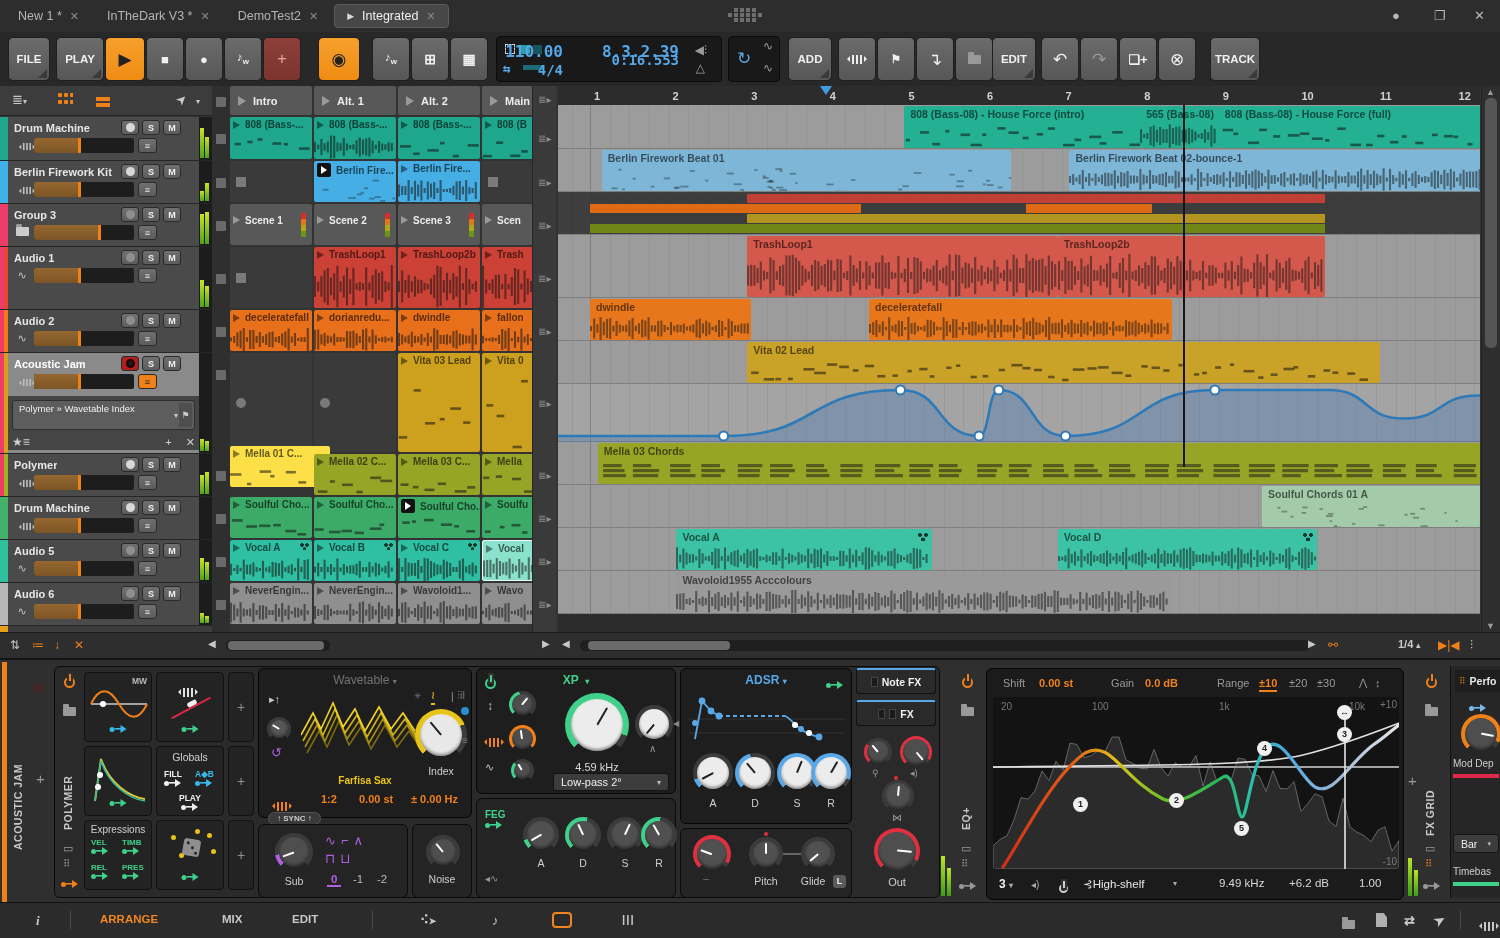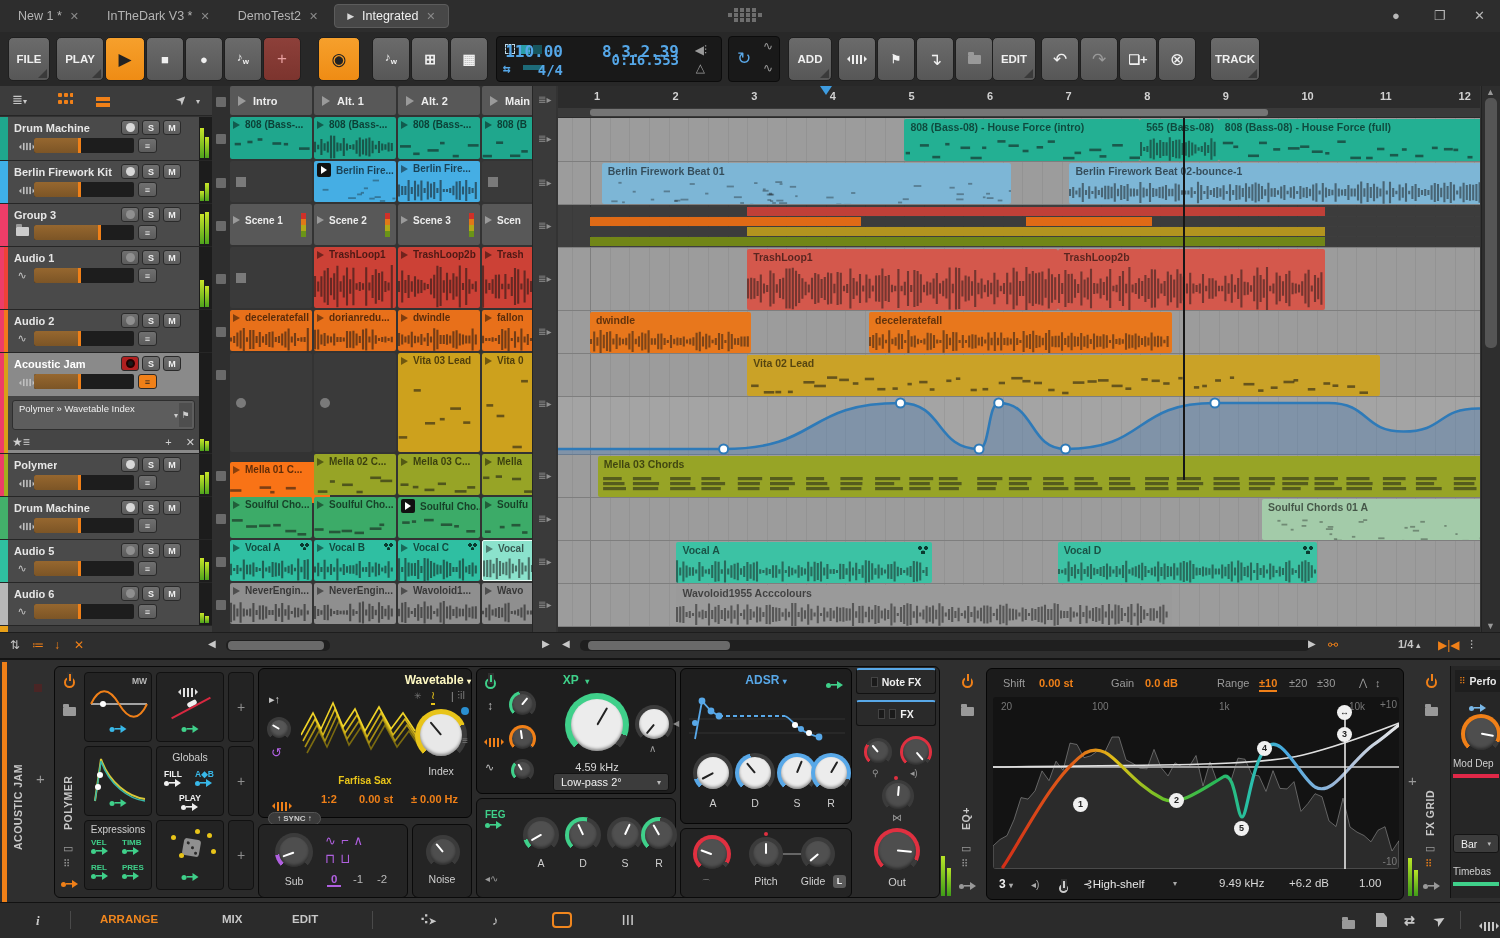--- a/index.html
+++ b/index.html
@@ -90,21 +90,21 @@
   .playsq i{width:0;height:0;border-style:solid;border-width:4px 0 4px 6px;border-color:transparent transparent transparent #fff}
   #scol{position:absolute;left:532px;top:0;width:24px;height:546px;background:#3a3a3a;border-left:1px solid #262626}
   .sic{position:absolute;left:5px;color:#909090;font-size:10px}
 
   
   #arr{position:absolute;left:558px;top:0;width:922px;height:546px;background:#2c2c2c;overflow:hidden}
   #ruler{position:absolute;left:0;top:0;width:922px;height:22px;background:#2c2c2c}
   .rnum{position:absolute;top:4px;font-size:11px;font-weight:bold;color:#d2d2d2}
   #zoombar{position:absolute;left:0;top:22px;width:922px;height:9px;background:#3a3a3a}
   #zoombar i{position:absolute;top:1px;height:7px;background:#757575;border-radius:3px}
-  #arows{position:absolute;left:0;top:32px;width:922px;height:362px;background:#9c9c9c}
+  #arows{position:absolute;left:0;top:19px;width:922px;height:362px;background:#9c9c9c}
   .arow{position:absolute;left:0;width:922px;
         background-image:linear-gradient(90deg,rgba(0,0,0,.14) 0 1px,transparent 1px),
         repeating-linear-gradient(90deg,rgba(0,0,0,.06) 0 1px,transparent 1px 19.65px);
         background-position:32px 0;border-bottom:1px solid #7e7e7e}
   .aclip{position:absolute;top:1px;border-radius:2px;overflow:hidden}
   .aclip .hd{padding:2px 6px;font-size:10.5px;font-weight:bold;color:rgba(0,0,0,.58);white-space:nowrap}
   #playhead{position:absolute;top:0;bottom:0;width:1.6px;background:#161616;z-index:6}
   #pmark{position:absolute;top:0;width:0;height:0;border-style:solid;border-width:9px 6px 0 6px;border-color:#3e9ce0 transparent transparent transparent;z-index:7}
   #vscroll{position:absolute;left:1481px;top:0;width:19px;height:546px;background:#2e2e2e;border-left:1px solid #222}
   #vscroll .hndl{position:absolute;left:3px;top:12px;width:12px;height:250px;background:#555;border-radius:5px}
@@ -844,21 +844,21 @@
             <svg width="82" height="81" style="display:block">
               <rect x="4.4" y="33.1" width="6.8" height="2.6" fill="rgba(20,20,20,.55)"></rect>
               <rect x="14.6" y="43.7" width="7.7" height="2.6" fill="rgba(20,20,20,.55)"></rect>
               <rect x="30.5" y="74.7" width="9.3" height="2.6" fill="rgba(20,20,20,.55)"></rect>
               <rect x="39.1" y="8.9" width="6.8" height="2.6" fill="rgba(20,20,20,.55)"></rect>
               <rect x="52.6" y="25.2" width="11.7" height="2.6" fill="rgba(20,20,20,.55)"></rect>
               <rect x="68.1" y="6.3" width="11.2" height="2.6" fill="rgba(20,20,20,.55)"></rect>
             </svg>
           </div>
         </div>
-        <div class="lcell" style="left: 0px; top: 345px; width: 100px; height: 41px; background: #f97316;">
+        <div class="lcell" style="left: 0px; top: 329px; width: 100px; height: 41px; background: #fde047;">
           <div class="hd">
             <span class="ptri"></span>
             <span>Mella 01 C...</span>
           </div>
           <div style="position: absolute; left: 0px; right: 0px; bottom: 0px; height: 23px;">
             <svg width="82" height="23" style="display:block">
               <rect x="0.1" y="9.2" width="11.3" height="2.6" fill="rgba(20,20,20,.55)"></rect>
               <rect x="17.0" y="18.7" width="4.3" height="2.6" fill="rgba(20,20,20,.55)"></rect>
               <rect x="29.6" y="6.3" width="11.5" height="2.6" fill="rgba(20,20,20,.55)"></rect>
               <rect x="40.2" y="10.9" width="4.3" height="2.6" fill="rgba(20,20,20,.55)"></rect>
@@ -1613,21 +1613,21 @@
       <span class="ydot" style="left:50px;top:12px"></span>
         <span class="ydot" style="left:54px;top:28px"></span>
         <span class="ydot" style="left:38px;top:8px"></span>
       <span class="bot" style="color:#3fd08a"><span class="marr"></span></span>
     </div>
     <div class="mcell" style="left:228px;top:160px;width:26px">
         <span class="abs" style="left:8px;top:26px;color:#8f8f8f;font-size:14px">+</span>
       </div>
 
     <div class="dpanel" style="left:258px;top:8px;width:214px;height:150px">
-      <div class="abs" style="left:0;right:0;top:4px;text-align:right;color:#fef9c3;font-size:12px;font-weight:bold"><span>Wavetable</span> <span style="font-size:8px">▾</span></div>
+      <div class="abs" style="left:0;right:0;top:4px;text-align:center;color:#737373;font-size:12px;font-weight:normal"><span>Wavetable</span> <span style="font-size:8px">▾</span></div>
       <span class="abs" style="right:6px;top:20px;color:#777;font-size:11px">⫶il</span>
       <span class="abs" style="left:10px;top:24px;color:#c8c8c8;font-size:11px">▸↑</span>
       <div class="knob" style="position:absolute;left:8px;top:48px;width:24px;height:24px;--rim:3px;--face:#565656;--rot:-60deg"></div>
       <span class="abs" style="left:12px;top:76px;color:#b060e0;font-size:13px">↺</span>
       <svg width="128" height="84" style="position:absolute;left:42px;top:22px">
         <g fill="none" stroke-width="1.6">
           <path d="M6,62 L18,40 26,56 38,30 48,54 60,36 70,58 84,34 96,56 108,40 120,58" stroke="#7a6a10"></path>
           <path d="M4,56 L16,34 24,50 36,24 46,48 58,30 68,52 82,28 94,50 106,34 118,52" stroke="#a68e14"></path>
           <path d="M2,50 L14,28 22,44 34,18 44,42 56,24 66,46 80,22 92,44 104,28 116,46" stroke="#d0b218"></path>
           <path d="M0,44 L12,22 20,38 32,12 42,36 54,18 64,40 78,16 90,38 102,22 114,40" stroke="#f0d428"></path>

